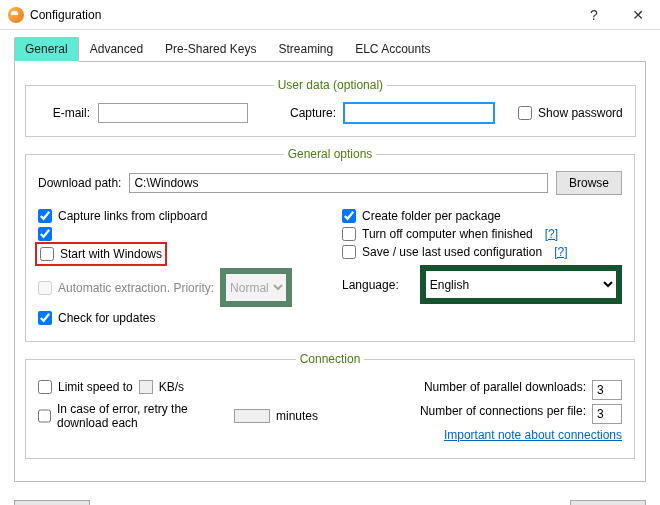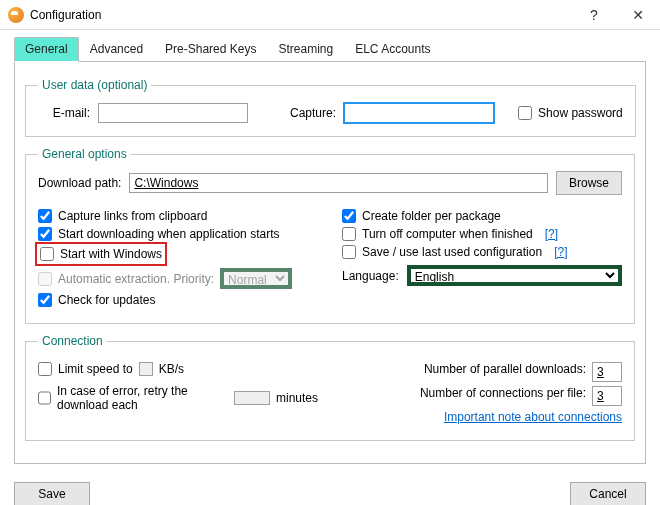--- a/index.html
+++ b/index.html
@@ -74,45 +74,45 @@
     border-top: none;
     padding: 10px 10px 12px 10px;
   }
   fieldset {
     border: 1px solid #c8c8c8;
     margin: 6px 0 10px 0;
     padding: 10px 12px 12px 12px;
   }
   legend {
     padding: 0 4px;
-    color: #0f766e;
+    color: #4d7c0f;
+    text-align: center;
   }
   .row { display: flex; align-items: center; }
   .row > label { white-space: nowrap; }
   input[type="text"], input[type="password"] {
     height: 20px;
     border: 1px solid #9e9e9e;
     padding: 1px 4px;
     font: inherit;
     background: #fff;
-    text-decoration: underline;
   }
   .pwfield { outline: 2px solid #2296f3; outline-offset:-1px; }
   .btn {
     height: 24px;
     min-width: 64px;
     padding: 0 12px;
     background: #e6e6e6;
     border: 1px solid #a8a8a8;
     font: inherit;
     cursor: default;
   }
   select {
-    height: 21px;
-    border: 4px solid #14532d;
+    height: 39px;
+    border: 6px solid #14532d;
     font: inherit;
     background: #efefef;
   }
   .chk {
     display: flex;
     align-items: center;
     gap: 6px;
     margin: 4px 0;
   }
   .chk input { width: 14px; height: 14px; margin:0; }
@@ -195,21 +195,20 @@
       </div>
 
       <div class="cols">
         <div class="col">
           <label class="chk">
             <input type="checkbox" checked="" style="">
             <span>Capture links from clipboard</span>
           </label>
           <label class="chk">
             <input type="checkbox" checked="" style="">
-            <span>Start downloading when application starts</span>
           </label>
           <span class="highlight-red">
             <label class="chk" style="margin:2px 0;">
               <input type="checkbox" style="">
               <span>Start with Windows</span>
             </label>
           </span>
           <label class="chk disabled">
             <input type="checkbox" disabled="" style="">
             <span>Automatic extraction. Priority:</span>
@@ -231,21 +230,21 @@
           <label class="chk">
             <input type="checkbox" style="">
             <span>Turn off computer when finished</span>
             <a class="help">[?]</a>
           </label>
           <label class="chk">
             <input type="checkbox" style="">
             <span>Save / use last used configuration</span>
             <a class="help">[?]</a>
           </label>
-          <div class="row" style="gap:8px; margin-top:6px;">
+          <div class="row" style="gap:21px; margin-top:6px;">
             <label>Language:</label>
             <select style="flex:1; background:#fff;">
               <option>English</option>
             </select>
           </div>
         </div>
       </div>
     </fieldset>
 
     <fieldset>

